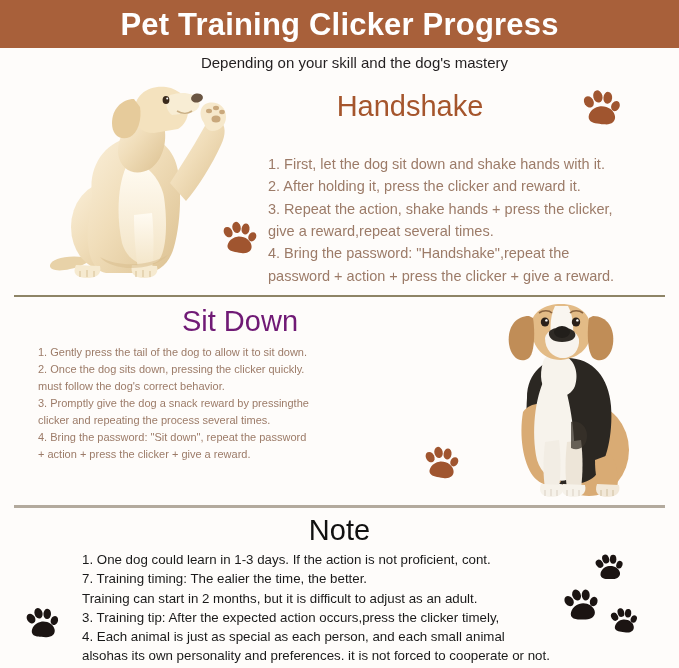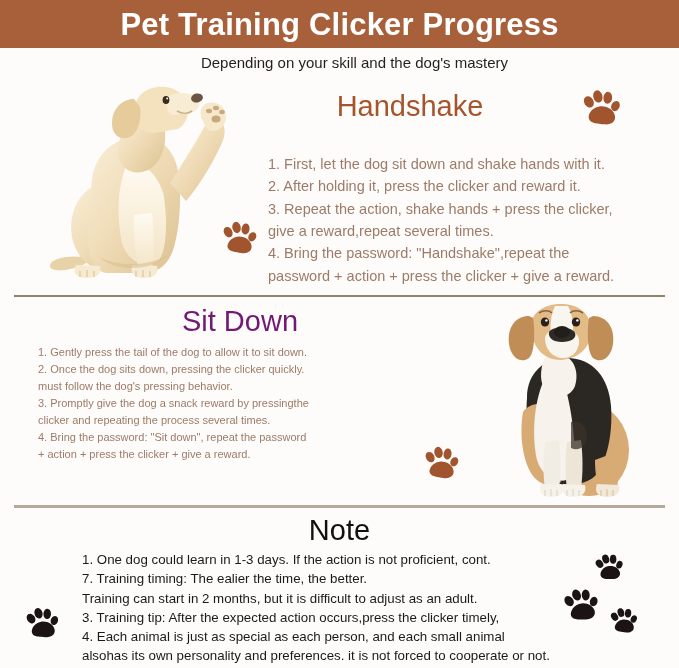--- a/index.html
+++ b/index.html
@@ -237,21 +237,21 @@
       <path d="M96 188 v6 M102 187 v7 M108 188 v6" stroke="#DDD4C5" stroke-width="1.1"></path>
       <path d="M130 188 v6 M136 187 v7 M142 188 v6" stroke="#D4C3A5" stroke-width="1.1"></path>
 
       <path d="M100 120 C108 118 116 124 116 134 C116 144 108 150 100 146 Z" fill="#3A332B" opacity="0.75"></path>
     </svg>
 
     <div class="h2-title" style="color: #701a75;">Sit Down</div>
     <div class="h2-body" style="color: rgb(156, 123, 104);">
       <div>1. Gently press the tail of the dog to allow it to sit down.</div>
       <div>2. Once the dog sits down, pressing the clicker quickly.</div>
-      <div>must follow the dog's pressing behavior.</div>
+      <div>must follow the dog's correct behavior.</div>
       <div>3. Promptly give the dog a snack reward by pressingthe</div>
       <div>clicker and repeating the process several times.</div>
       <div>4. Bring the password: "Sit down", repeat the password</div>
       <div>+ action + press the clicker + give a reward.</div>
     </div>
   </div>
 
   <div class="divider-2" style="background: rgb(179, 170, 157);"></div>
 
   <div class="sec3">

